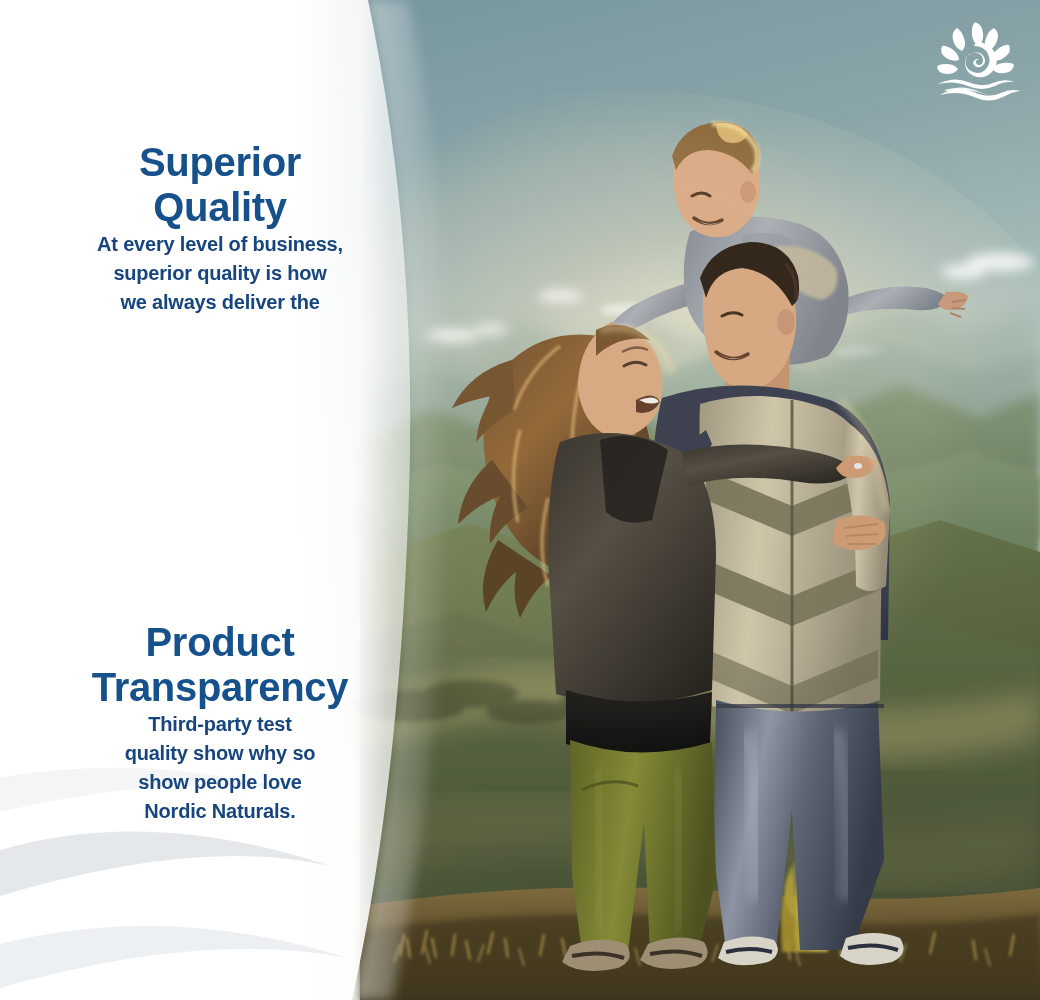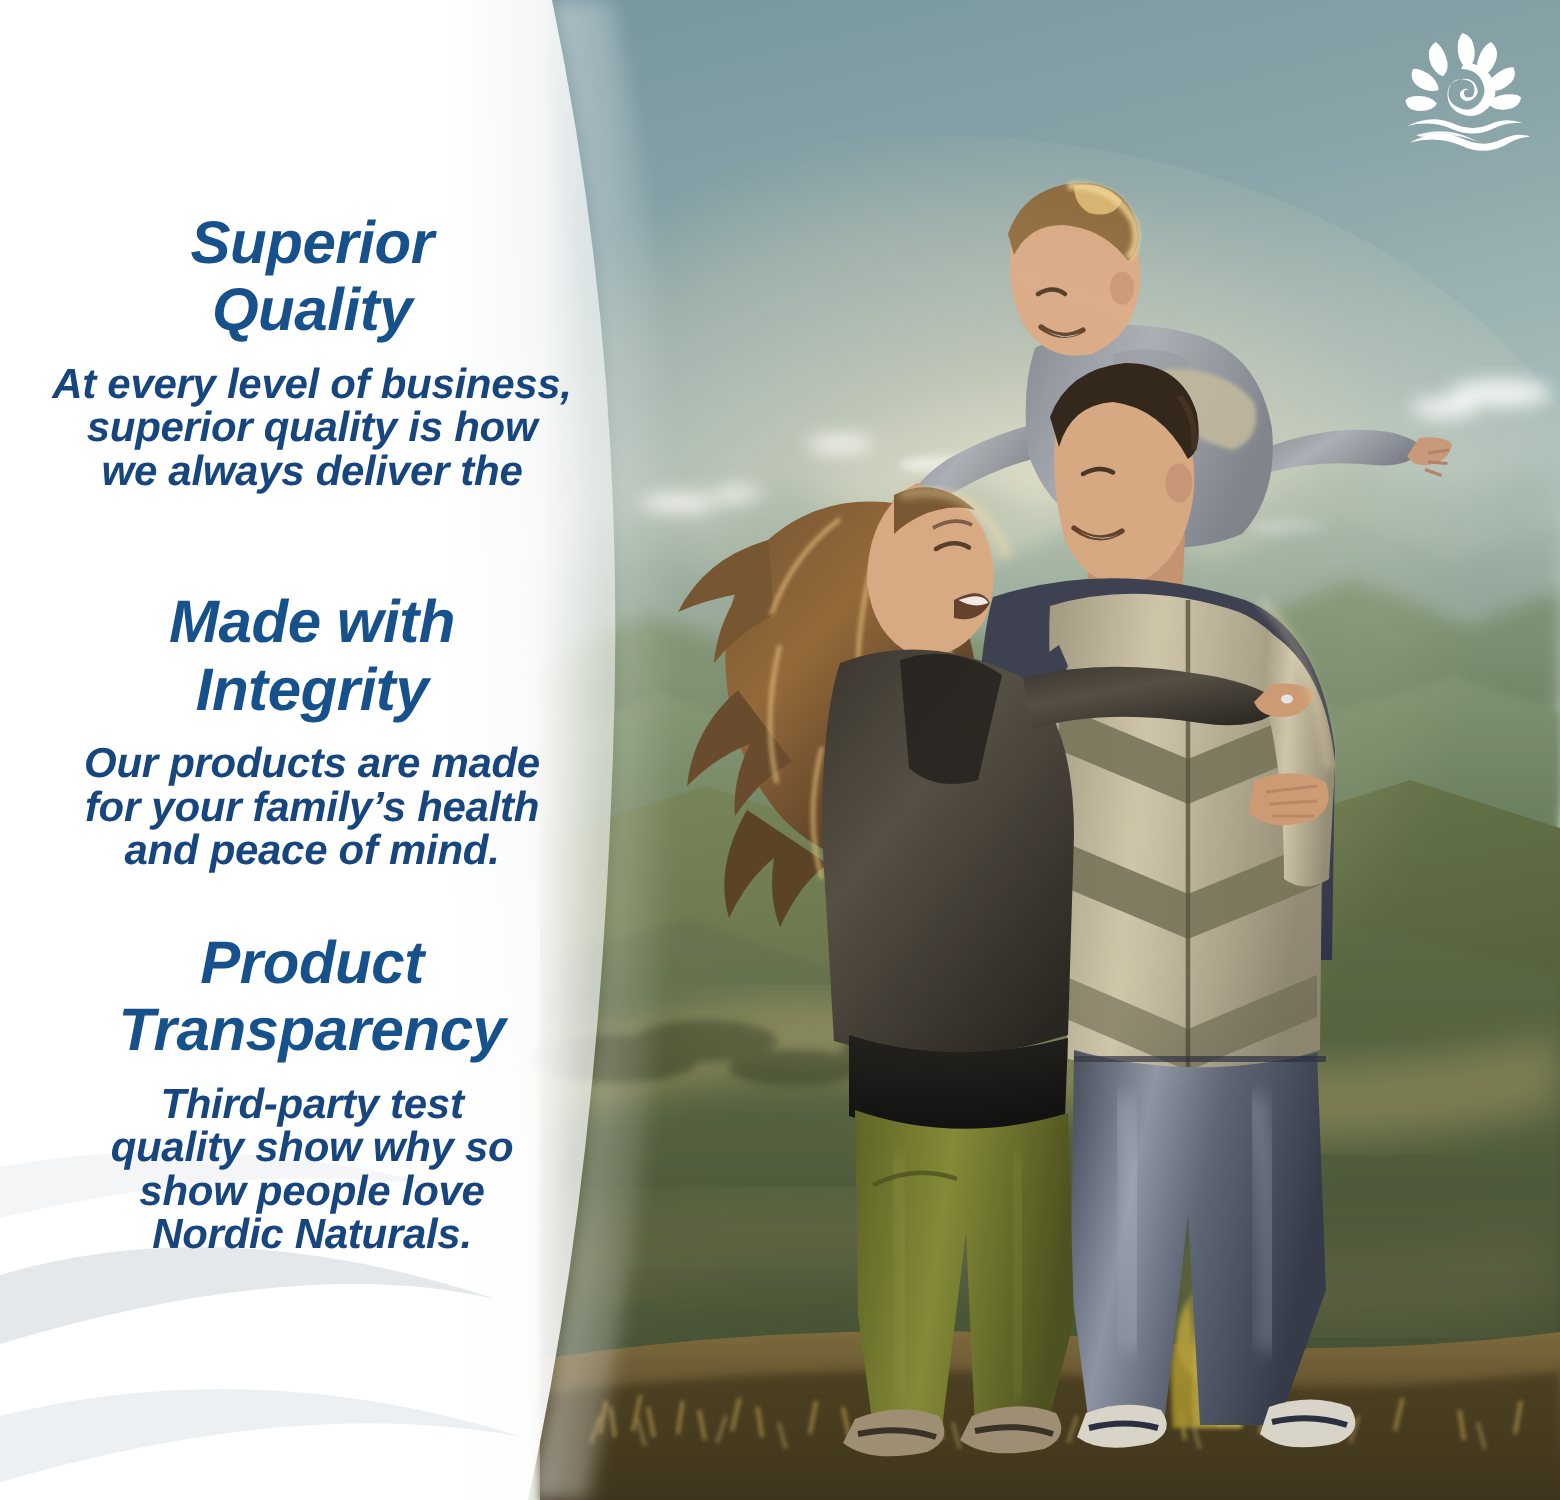--- a/index.html
+++ b/index.html
@@ -26,41 +26,39 @@
   #panel {
     position:absolute;
     left:0; top:0; width:470px; height:1000px;
     pointer-events:none;
   }
   #panel svg { display:block; width:470px; height:1000px; }
 
   
   #text-column {
     position:absolute;
-    left:0; top:0;
+    left:12px; top:0;
     width:410px; height:1000px;
     padding-left:6px;
-    font-style:italic;
   }
 
   .value-block { position:absolute; width:404px; text-align:center; }
   #block-quality      { top:140px; }
   #block-integrity    { top:393px; }
   #block-transparency { top:620px;text-align:center; }
 
   .value-heading {
     font-size:40px;
     font-weight:bold;
     line-height:45px;
     letter-spacing:-0.3px;
     color:#17518c;
   }
   .value-body {
-    margin-top:11px;
-    font-size:28px;
+    font-size:20px;
     font-weight:bold;
     line-height:29px;
     letter-spacing:-0.2px;
     color:#17457e;
   }
 
   
   #logo {
     position:absolute;
     right:18px; top:18px;
@@ -393,31 +391,20 @@
         <div>Superior</div>
         <div>Quality</div>
       </div>
       <div class="value-body">
         <div>At every level of business,</div>
         <div>superior quality is how</div>
         <div>we always deliver the</div>
       </div>
     </div>
 
-    <div class="value-block" id="block-integrity">
-      <div class="value-heading">
-        <div>Made with</div>
-        <div>Integrity</div>
-      </div>
-      <div class="value-body">
-        <div>Our products are made</div>
-        <div>for your family’s health</div>
-        <div>and peace of mind.</div>
-      </div>
-    </div>
 
     <div class="value-block" id="block-transparency">
       <div class="value-heading">
         <div>Product</div>
         <div>Transparency</div>
       </div>
       <div class="value-body">
         <div>Third-party test</div>
         <div>quality show why so</div>
         <div>show people love</div>

